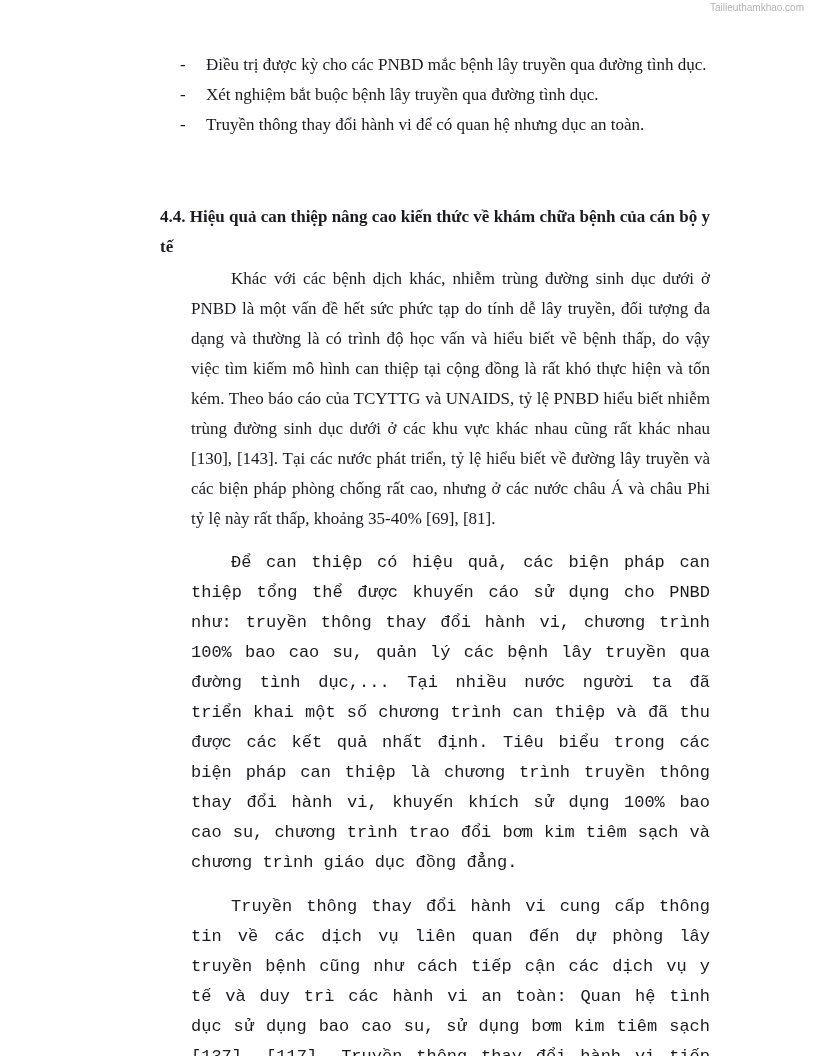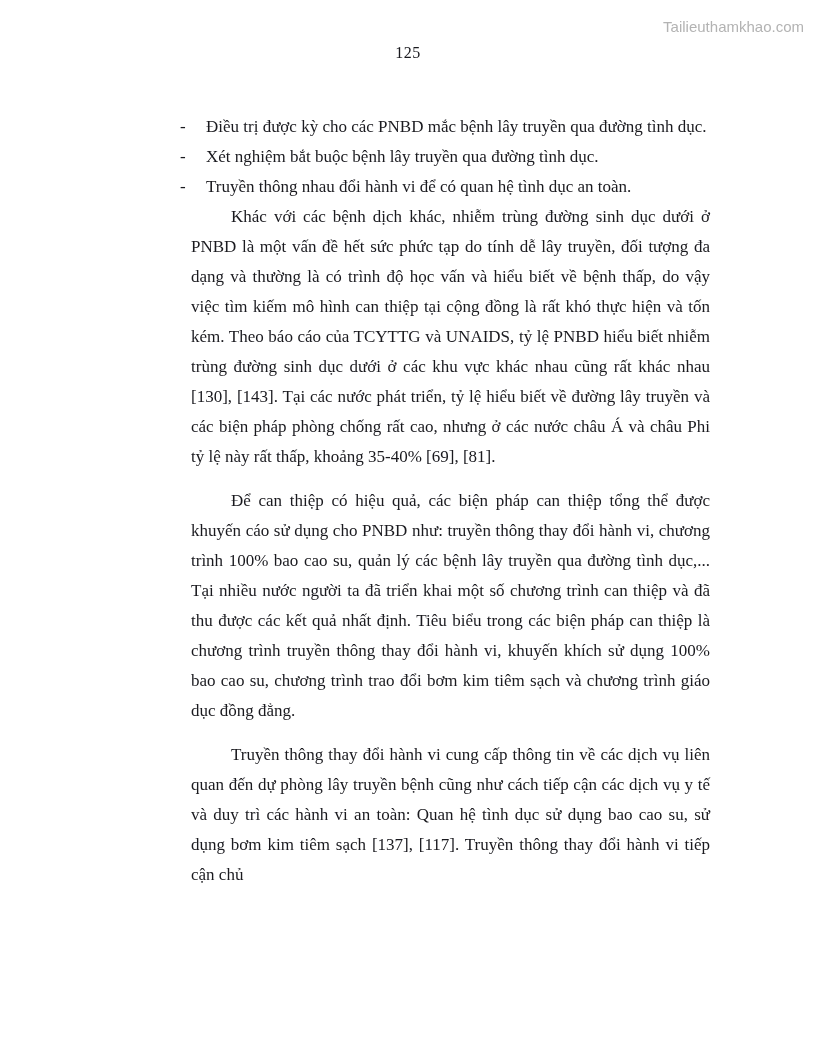--- a/index.html
+++ b/index.html
@@ -7,24 +7,24 @@
   body {
     width: 816px;
     height: 1056px;
     position: relative;
     font-family: "Liberation Serif", "DejaVu Serif", serif;
     color: #1a1a1f;
     overflow: hidden;
   }
   .watermark {
     position: absolute;
-    top: 18px;
+    top: 2px;
     right: 12px;
     font-family: "Liberation Sans", "DejaVu Sans", sans-serif;
-    font-size: 15px;
+    font-size: 10px;
     color: #b3b3b3;
   }
   .page-number {
     margin-top: 44px;
     text-align: center;
     font-size: 16px;
     letter-spacing: 0.5px;
   }
   .content {
     margin: 0 106px 0 160px; 
@@ -56,51 +56,52 @@
     text-align: justify;
   }
   .paragraph {
     text-align: justify;
     text-indent: 40px;
     line-height: 30px;
     margin-left: 31px;
   }
   .paragraph + .paragraph {
     margin-top: 14px;
+    font-family: Liberation Mono, monospace;
   }
   .section-heading + .paragraph {
     margin-top: 2px;
   }
 </style>
 </head>
 <body>
 
 <div class="page">
 
   <div class="watermark">Tailieuthamkhao.com</div>
 
-  <div class="page-number">125</div>
 
   <div class="content">
 
     <ul class="bullet-list">
       <li>
         <span class="dash">-</span>
         <span class="li-text">Điều trị được kỳ cho các PNBD mắc bệnh lây truyền qua đường tình dục.</span>
       </li>
       <li>
         <span class="dash">-</span>
         <span class="li-text">Xét nghiệm bắt buộc bệnh lây truyền qua đường tình dục.</span>
       </li>
       <li>
         <span class="dash">-</span>
-        <span class="li-text">Truyền thông nhau đổi hành vi để có quan hệ tình dục an toàn.</span>
+        <span class="li-text">Truyền thông thay đổi hành vi để có quan hệ nhưng dục an toàn.</span>
       </li>
     </ul>
 
+    <h2 class="section-heading">4.4. Hiệu quả can thiệp nâng cao kiến thức về khám chữa bệnh của cán bộ y tế</h2>
 
     <p class="paragraph">Khác với các bệnh dịch khác, nhiễm trùng đường sinh dục dưới ở PNBD là một vấn đề hết sức phức tạp do tính dễ lây truyền, đối tượng đa dạng và thường là có trình độ học vấn và hiểu biết về bệnh thấp, do vậy việc tìm kiếm mô hình can thiệp tại cộng đồng là rất khó thực hiện và tốn kém. Theo báo cáo của TCYTTG và UNAIDS, tỷ lệ PNBD hiểu biết nhiễm trùng đường sinh dục dưới ở các khu vực khác nhau cũng rất khác nhau [130], [143]. Tại các nước phát triển, tỷ lệ hiểu biết về đường lây truyền và các biện pháp phòng chống rất cao, nhưng ở các nước châu Á và châu Phi tỷ lệ này rất thấp, khoảng 35-40% [69], [81].</p>
 
     <p class="paragraph">Để can thiệp có hiệu quả, các biện pháp can thiệp tổng thể được khuyến cáo sử dụng cho PNBD như: truyền thông thay đổi hành vi, chương trình 100% bao cao su, quản lý các bệnh lây truyền qua đường tình dục,... Tại nhiều nước người ta đã triển khai một số chương trình can thiệp và đã thu được các kết quả nhất định. Tiêu biểu trong các biện pháp can thiệp là chương trình truyền thông thay đổi hành vi, khuyến khích sử dụng 100% bao cao su, chương trình trao đổi bơm kim tiêm sạch và chương trình giáo dục đồng đẳng.</p>
 
     <p class="paragraph">Truyền thông thay đổi hành vi cung cấp thông tin về các dịch vụ liên quan đến dự phòng lây truyền bệnh cũng như cách tiếp cận các dịch vụ y tế và duy trì các hành vi an toàn: Quan hệ tình dục sử dụng bao cao su, sử dụng bơm kim tiêm sạch [137], [117]. Truyền thông thay đổi hành vi tiếp cận chủ</p>
 
   </div>
 
 </div>

